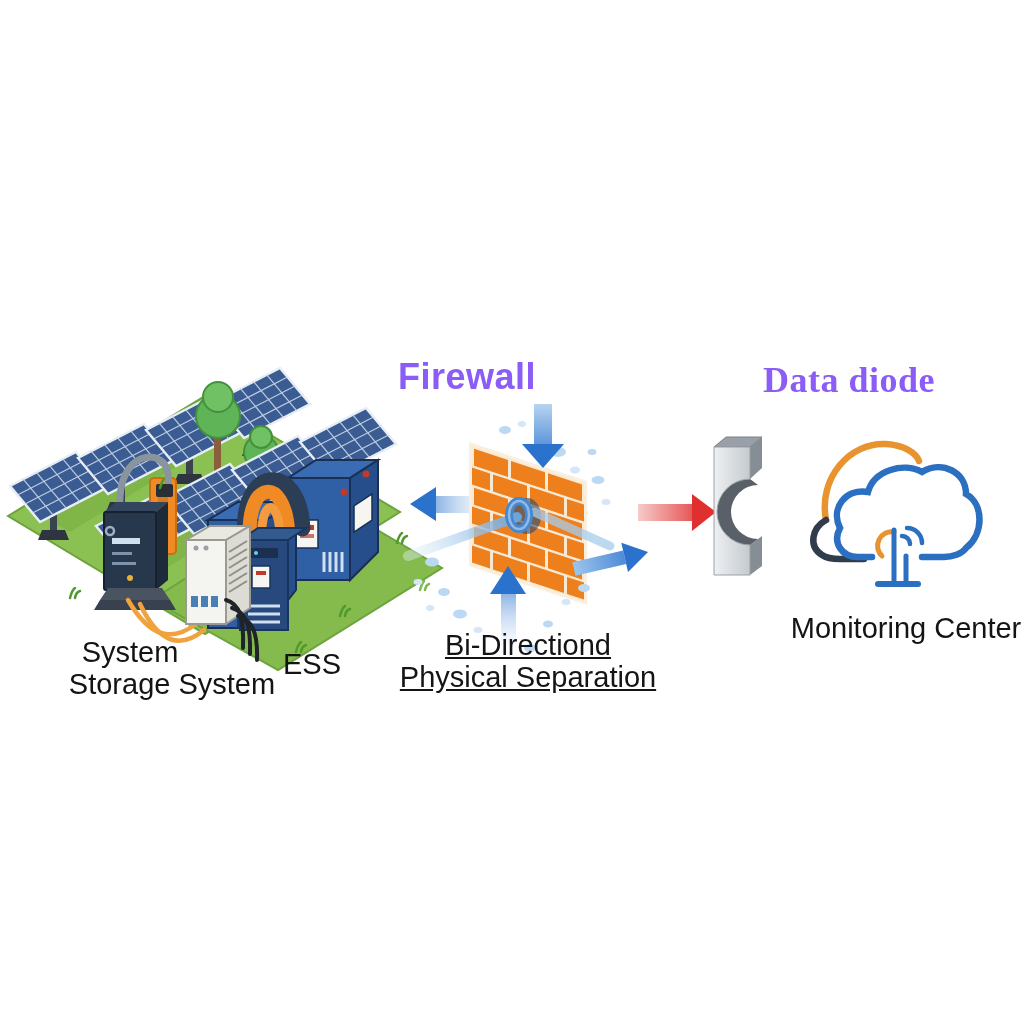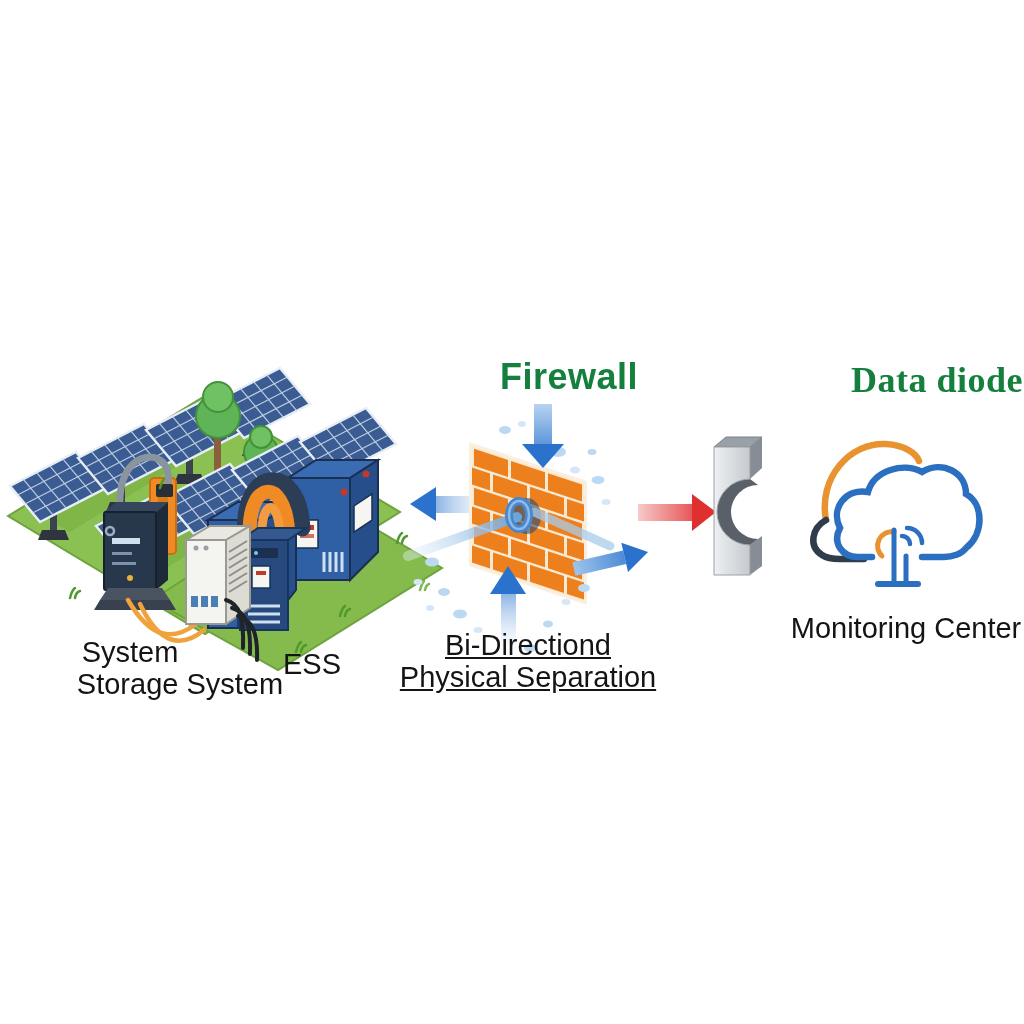--- a/index.html
+++ b/index.html
@@ -1,21 +1,21 @@
 <!DOCTYPE html>
 <html><head>
 <meta charset="utf-8">
 <style>
   html,body{margin:0;padding:0;}
   body{
     width:1024px;height:1024px;background:#ffffff;position:relative;overflow:hidden;
     font-family:"Liberation Sans", sans-serif;color:#111111;
   }
   .abs{position:absolute;}
-  .title{font-size:36px;font-weight:700;letter-spacing:0.5px;text-align:right;color:#15803d;}
+  .title{font-size:36px;font-weight:700;letter-spacing:0.5px;text-align:left;color:#8b5cf6;}
   .caption{font-size:29px;font-weight:400;text-align:center;color:#141414;}
   svg{display:block;}
 </style>
 </head>
 <body>
 
 <svg class="abs" style="left:0;top:0" width="1024" height="1024" viewBox="0 0 1024 1024">
   <defs>
     <linearGradient id="gradDown" x1="0" y1="404" x2="0" y2="468" gradientUnits="userSpaceOnUse">
       <stop offset="0" stop-color="#b7d4f1"></stop>
@@ -312,20 +312,20 @@
     <path d="M 902,536 A 8 8 0 0 1 910,544" stroke="#2a6fc0" stroke-width="4.5"></path>
     <path d="M 907,528 A 15 15 0 0 1 922,543" stroke="#2a6fc0" stroke-width="4.5"></path>
   </g>
 </svg>
 
 <div class="abs title" style="left:398px;top:356px;width:240px;">Firewall</div>
 
 <div class="abs title" style="left:763px;top:359px;width:260px;font-family:Liberation Serif, serif;">Data diode</div>
 
 <div class="abs caption" style="left:40px;top:636px;width:180px;">System</div>
-<div class="abs caption" style="left:66px;top:668px;width:228px;">Storage System</div>
+<div class="abs caption" style="left:58px;top:668px;width:228px;">Storage System</div>
 
 <div class="abs caption" style="left:262px;top:648px;width:100px;">ESS</div>
 
 <div class="abs caption" style="left:398px;top:629px;width:260px;text-decoration:underline;">Bi-Directiond</div>
 <div class="abs caption" style="left:388px;top:661px;width:280px;text-decoration:underline;">Physical Separation</div>
 
 <div class="abs caption" style="left:766px;top:612px;width:280px;">Monitoring Center</div>
 
 </body></html>

